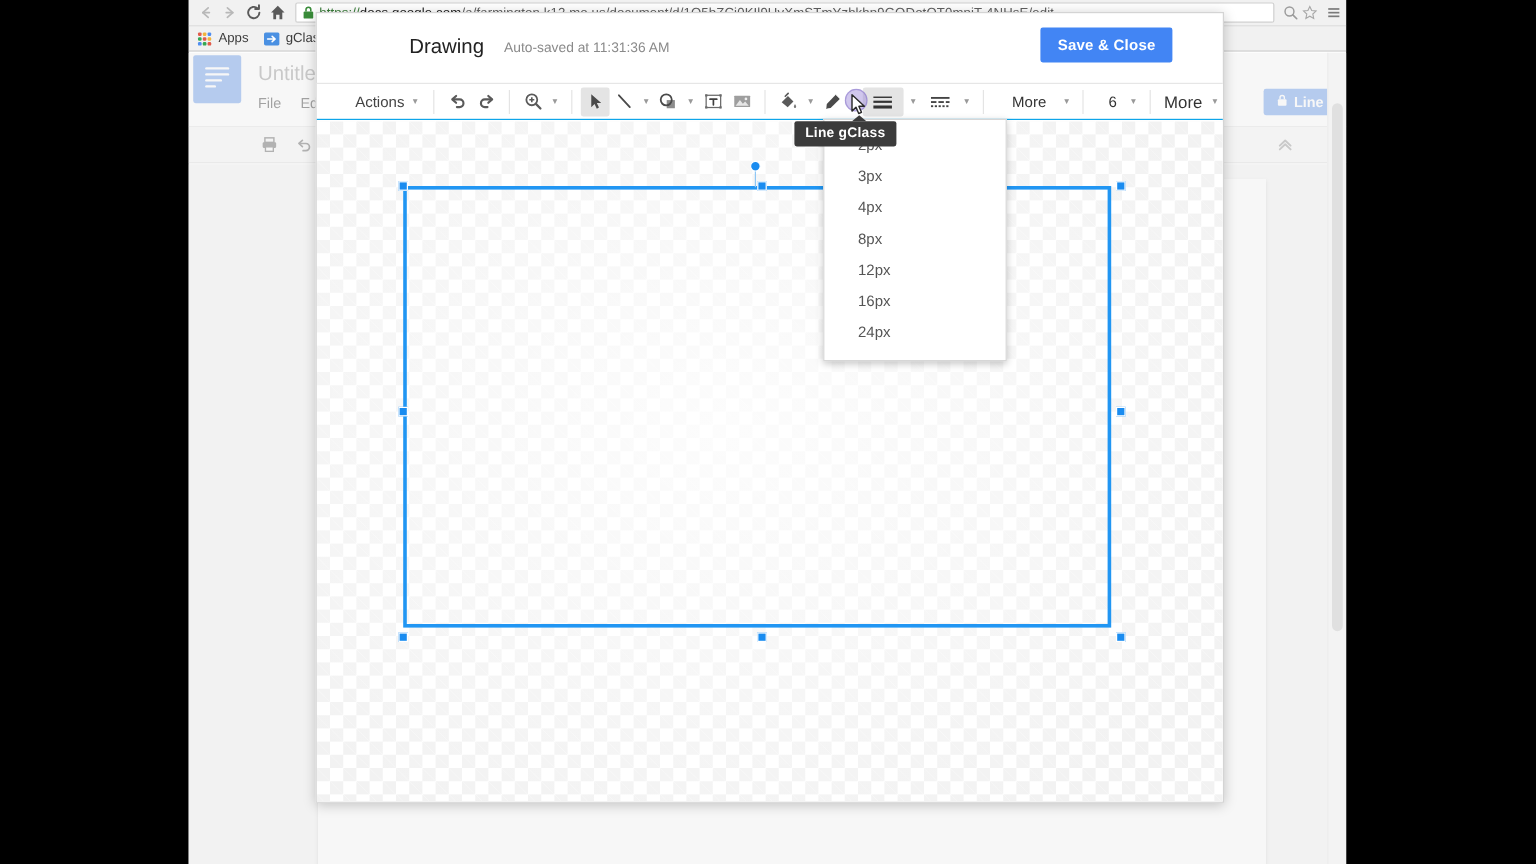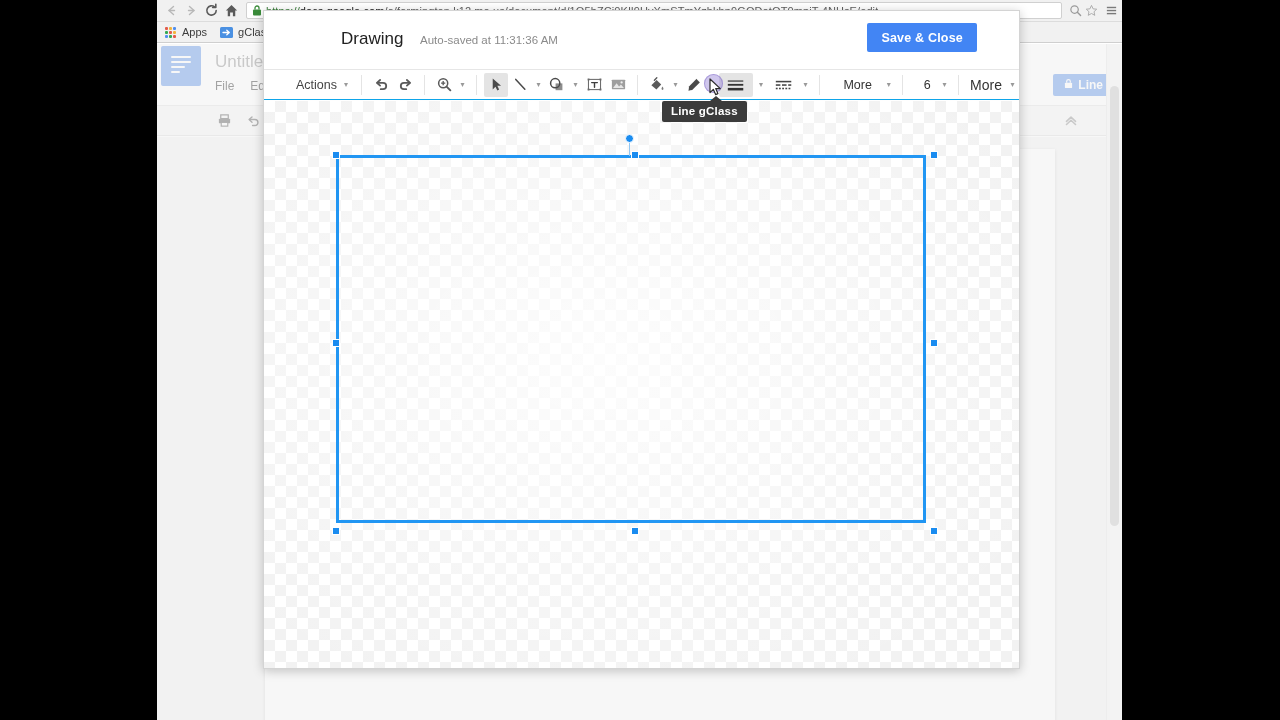--- a/index.html
+++ b/index.html
@@ -544,20 +544,29 @@
           <span class="handle" style="left:-7px;  top:369px;"></span>
           <span class="handle" style="left:292px; top:369px;"></span>
           <span class="handle" style="left:591px; top:369px;"></span>
         </div>
         <div id="rot-stem"></div>
         <div id="rot-knob"></div>
       </div>
 
       <div id="tooltip" style="left:398px;top:90px">Line gClass</div>
 
+      <div id="weight-menu" style="left:422px;top:88px">
+        <div class="weight-item">2px</div>
+        <div class="weight-item">3px</div>
+        <div class="weight-item">4px</div>
+        <div class="weight-item">8px</div>
+        <div class="weight-item">12px</div>
+        <div class="weight-item">16px</div>
+        <div class="weight-item">24px</div>
+      </div>
 
       <div id="click-highlight" style="left:440px;top:63px"></div>
       <div id="mouse-cursor" style="left:445px;top:67px">
         <svg width="14" height="19" viewBox="0 0 14 19">
           <path d="M1 1 L1 14.6 L4.3 11.3 L6.6 16.6 L8.9 15.6 L6.7 10.6 L11.3 10.6 Z" fill="#ffffff" stroke="#2b2b2b" stroke-width="1.2" stroke-linejoin="round"></path>
         </svg>
       </div>
     </div>
   </div>
 

